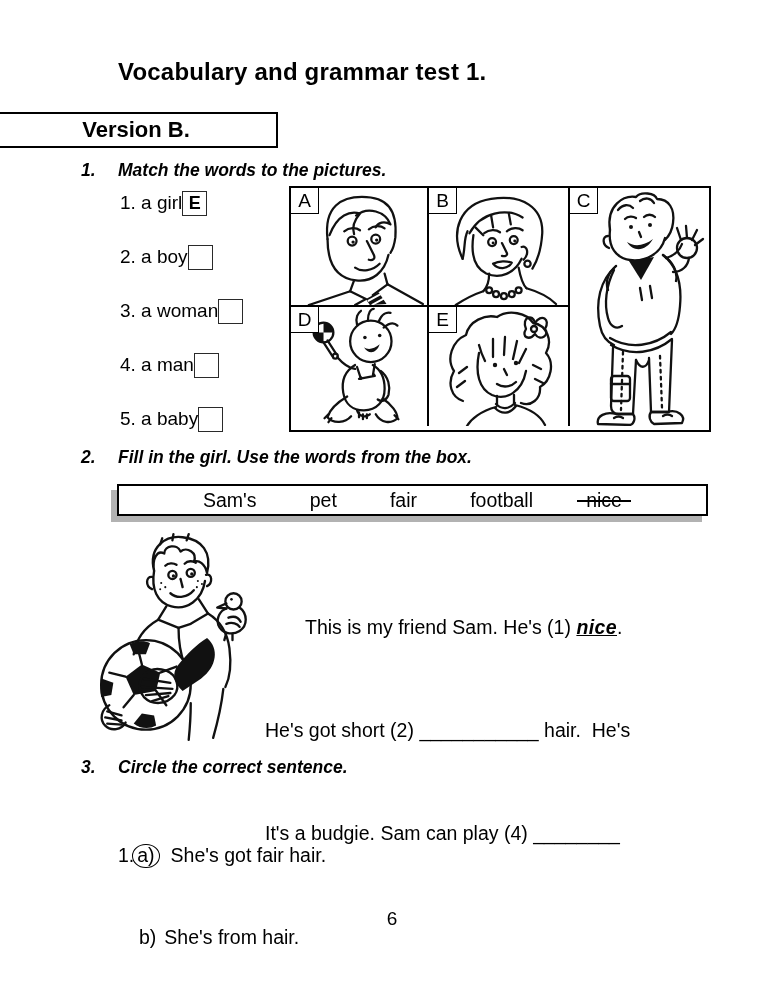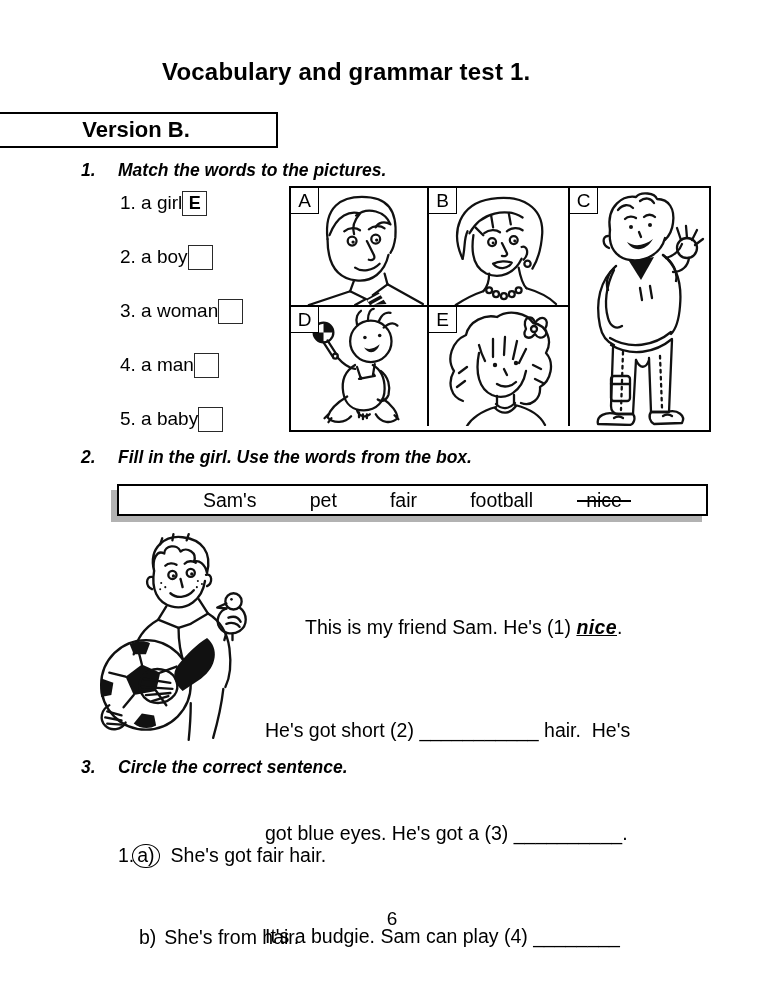--- a/index.html
+++ b/index.html
@@ -1,21 +1,21 @@
 <!DOCTYPE html>
 <html><head>
 <meta charset="utf-8">
 <style>
   html,body{margin:0;padding:0;background:#fff;}
   .page{
     position:relative;width:767px;height:1000px;background:#ffffff;overflow:hidden;
     font-family:"Liberation Sans","DejaVu Sans",sans-serif;color:#000;
   }
   .title{
-    position:absolute;left:118px;top:58px;font-size:24px;font-weight:bold;letter-spacing:.2px;white-space:pre;margin-left:44px;
+    position:absolute;left:118px;top:58px;font-size:24px;font-weight:bold;letter-spacing:.2px;white-space:pre;
   }
   .version-box{
     position:absolute;left:-6px;top:112px;width:280px;height:32px;border:2px solid #000;
     display:flex;align-items:center;justify-content:center;font-size:22px;font-weight:bold;background:#fff;
   }
   .ex-header{position:absolute;display:flex;font-size:17.5px;font-weight:bold;font-style:italic;white-space:pre;}
   .ex-num{width:37px;flex:none;}
   #ex1-header{left:81px;top:160px;}
   #ex2-header{left:81px;top:447px;}
   #ex3-header{left:81px;top:757px;}
@@ -301,21 +301,20 @@
     <path class="ln" d="M56,138 C46,142 42,154 50,164 C58,172 72,172 80,162 C86,154 82,142 72,138 C66,136 60,136 56,138 Z" fill="#fff"></path>
     <path class="ln" d="M50,146 L76,150 M48,154 L78,156 M52,162 L76,160 M58,168 L74,163"></path>
     <path class="ln" d="M16,172 C8,176 6,186 12,192 C18,198 28,196 32,189" fill="#fff"></path>
     <path class="ln" d="M14,178 L28,182 M12,184 L28,187 M14,190 L28,191"></path>
     <path class="ln" d="M96,170 C96,184 95,196 94,206 M128,156 C126,174 122,190 118,204"></path>
   </svg>
 
   <div class="story">
     <div class="indent"><span>This is my friend Sam. He's (1) </span><span class="gap-answer">nice</span><span>.</span></div>
     <div><span>He's got short (2) </span><span>___________</span><span> hair.  He's</span></div>
-    <div><span>got blue eyes. He's got a (3) </span><span>__________</span><span>.</span></div>
     <div><span>It's a budgie. Sam can play (4) </span><span>________</span><span></span></div>
     
     
   </div>
 
   <div class="ex-header" id="ex3-header">
     <span class="ex-num">3.</span>
     <span>Circle the correct sentence.</span>
   </div>
 

